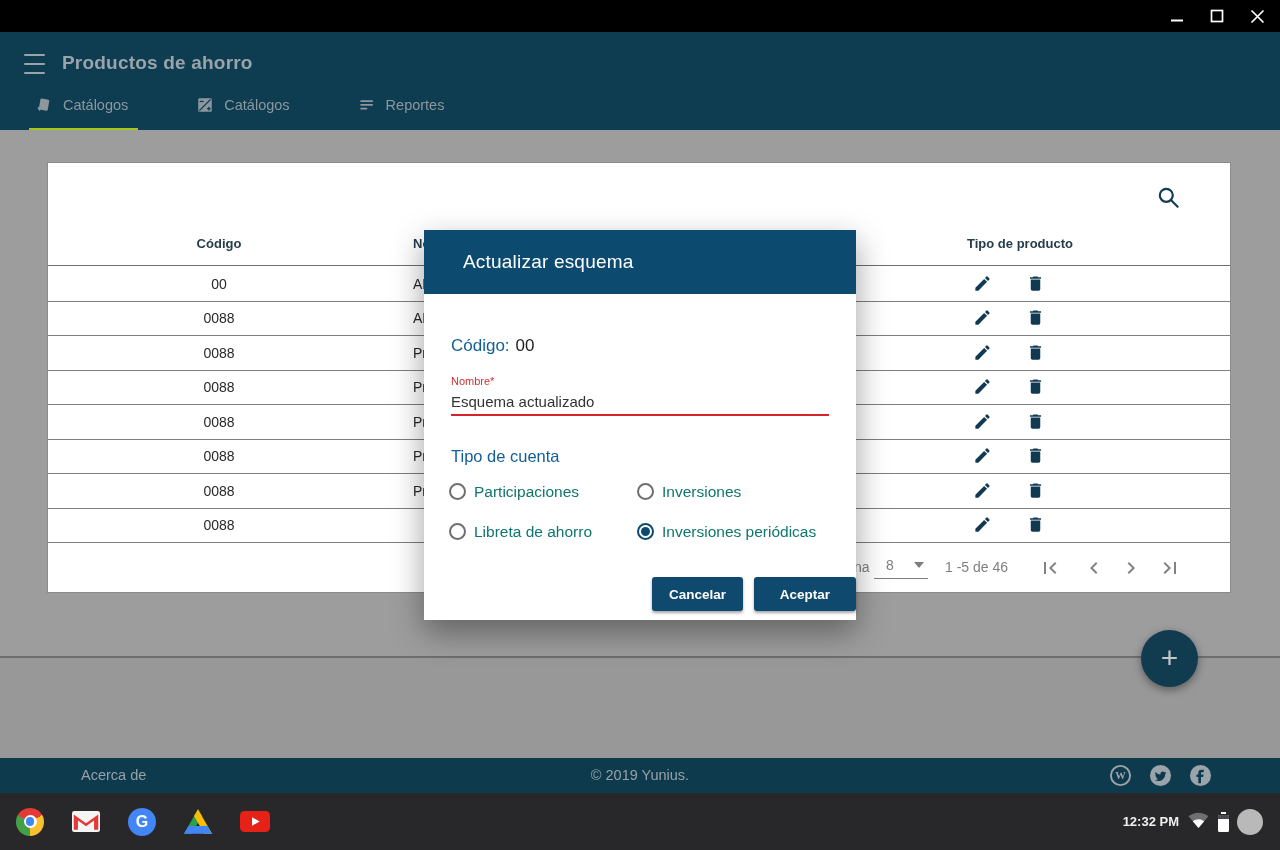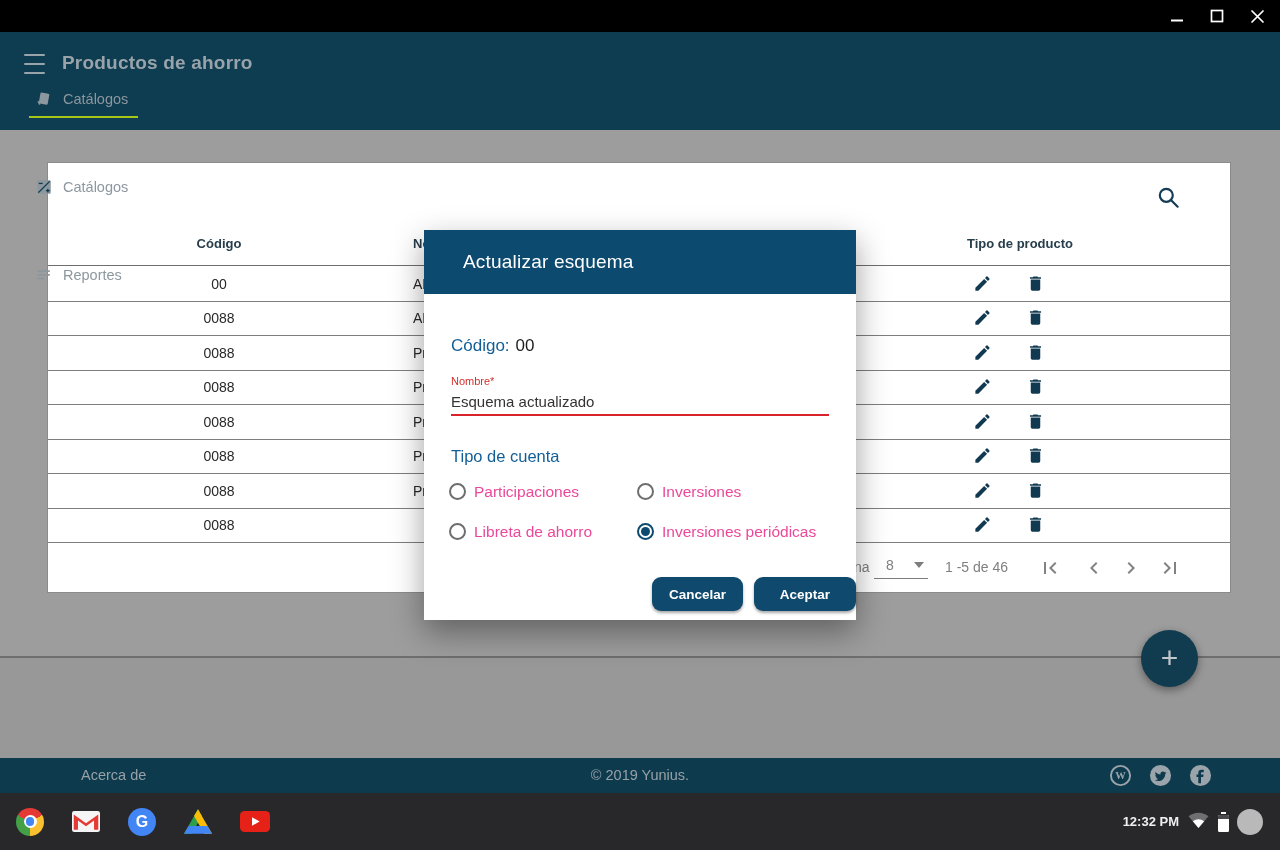--- a/index.html
+++ b/index.html
@@ -9,21 +9,21 @@
   
   .titlebar { position:absolute; left:0; top:0; width:1280px; height:32px; background:#000; z-index:60; }
   .win-controls { position:absolute; right:10px; top:0; height:32px; display:flex; align-items:center; gap:14px; }
   .win-btn { width:26px; height:26px; display:flex; align-items:center; justify-content:center; cursor:default; }
 
   
   .appbar { position:absolute; left:0; top:32px; width:1280px; height:98px; background:#0e3c50; z-index:2; }
   .hamburger { position:absolute; left:24px; top:22px; width:24px; height:20px; display:flex; flex-direction:column; justify-content:space-between; cursor:pointer; }
   .hamburger span { display:block; width:21px; height:2.4px; background:#98a3aa; border-radius:1px; }
   .app-title { position:absolute; left:62px; top:20px; font-size:19px; font-weight:bold; color:#98a3aa; letter-spacing:.2px; }
-  .tab-bar { position:absolute; left:33px; top:58px; height:40px; display:flex; gap:60px;flex-direction:column; }
+  .tab-bar { position:absolute; left:33px; top:58px; height:40px; display:flex; gap:60px; }
   .tab { position:relative; display:flex; align-items:center; gap:10px; padding:0 6px 10px 2px; color:#8c979e; font-size:14.5px; cursor:pointer; }
   .tab .t-icon { width:18px; height:18px; display:inline-flex; }
   .tab.active::after { content:""; position:absolute; left:-4px; right:-4px; bottom:0; height:2.5px; background:#a6c618; }
 
   
   .main { position:absolute; left:0; top:130px; width:1280px; height:628px; background:#9d9d9d; }
   .content-divider { position:absolute; left:0; top:526px; width:1280px; height:2px; background:#5f5f5f; opacity:.75; }
   .below-area { position:absolute; left:0; top:528px; width:1280px; height:100px; background:#989898; }
 
   
@@ -66,22 +66,22 @@
   .m-codigo .val { color:#1d1d1d; margin-left:6px; }
   .m-nombre-lbl { position:absolute; left:27px; top:145px; font-size:11px; color:#d0312d; }
   .m-input { position:absolute; left:27px; top:160px; width:378px; height:22px; font-size:15px; color:#333; border:none; outline:none; background:transparent; font-family:"Liberation Sans",sans-serif; }
   .m-underline { position:absolute; left:27px; top:184px; width:378px; height:2px; background:#d8232a; }
   .m-section { position:absolute; left:27px; top:217px; font-size:16.5px; font-weight:500; color:#125e96; }
   .radio-grid { position:absolute; left:25px; top:246px; width:390px; display:grid; grid-template-columns:188px 1fr; row-gap:9px; }
   .option { display:flex; align-items:center; height:31px; cursor:pointer; }
   .radio { width:17px; height:17px; border:2px solid #6e6e6e; border-radius:50%; flex:0 0 auto; }
   .option.selected .radio { border-color:#0d4a70; position:relative; }
   .option.selected .radio::after { content:""; position:absolute; left:2px; top:2px; width:9px; height:9px; background:#0d4a70; border-radius:50%; }
-  .option-label { margin-left:8px; font-size:15.5px; color:#ec4899; white-space:nowrap; }
-  .m-btn { position:absolute; top:347px; height:34px; background:#0f4a6e; color:#fff; border:none; border-radius:9px; font-size:13.5px; font-weight:bold; font-family:"Liberation Sans",sans-serif; cursor:pointer; box-shadow:0 2px 3px rgba(0,0,0,.35); }
+  .option-label { margin-left:8px; font-size:15.5px; color:#0f766e; white-space:nowrap; }
+  .m-btn { position:absolute; top:347px; height:34px; background:#0f4a6e; color:#fff; border:none; border-radius:3px; font-size:13.5px; font-weight:bold; font-family:"Liberation Sans",sans-serif; cursor:pointer; box-shadow:0 2px 3px rgba(0,0,0,.35); }
   .btn-cancel { left:228px; width:91px; }
   .btn-accept { left:330px; width:102px; }
 
   
   .footer { position:absolute; left:0; top:758px; width:1280px; height:35px; background:#0d3a4d; color:#97a1a7; font-size:14.5px; z-index:2; }
   .about { position:absolute; left:81px; top:9px; cursor:pointer; }
   .copyright { position:absolute; left:0; width:100%; top:9px; text-align:center; }
   .social { position:absolute; right:68px; top:6px; display:flex; gap:17px; }
   .social .s-icon { width:23px; height:23px; cursor:pointer; }
 

